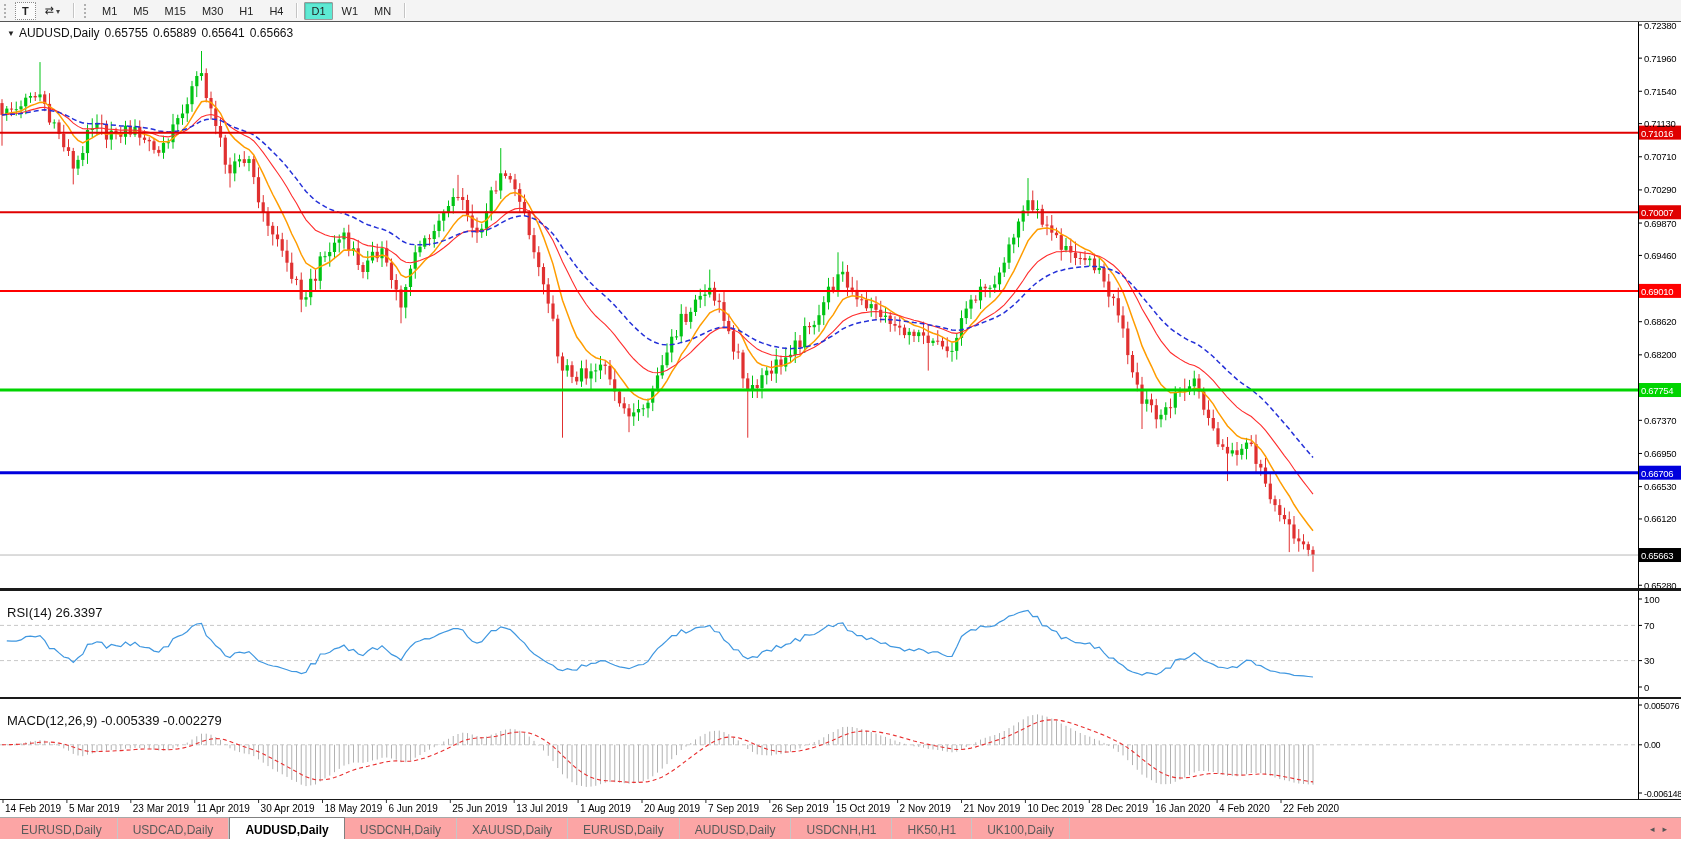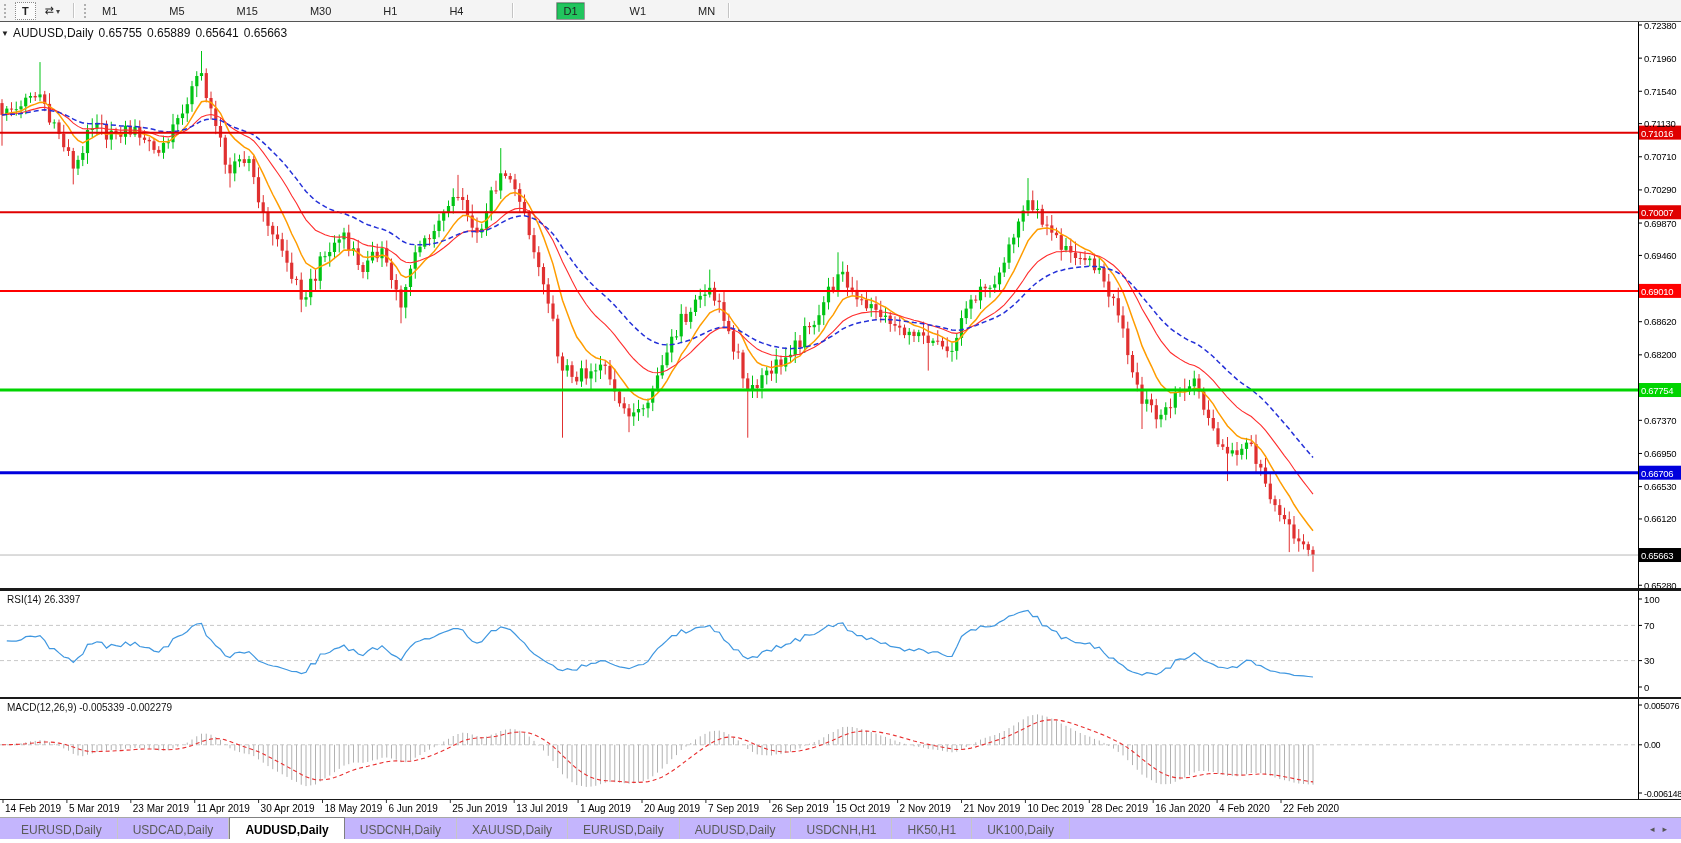--- a/index.html
+++ b/index.html
@@ -4,55 +4,55 @@
 <style>
   html,body{margin:0;padding:0;background:#fff;width:1681px;height:843px;overflow:hidden;
     font-family:"Liberation Sans",sans-serif;}
   #app{position:relative;width:1681px;height:843px;background:#fff;}
   
   #toolbar{position:absolute;left:0;top:0;width:1681px;height:21px;background:#f4f4f4;
     border-bottom:1px solid #c9c9c9;display:flex;align-items:center;font-size:11px;color:#222;}
   .tb-gripper{width:3px;height:14px;border-left:2px dotted #b0b0b0;margin:0 5px 0 4px;}
   .tb-btn{padding:2px 6px;margin:0 1px;border:1px solid transparent;border-radius:1px;cursor:default;}
   .tb-btn.tool{border:1px dotted #8a8a8a;background:#fbfbfb;font-weight:bold;}
-  .tb-btn.active{background:#22c55e;border:1px solid #9a9a9a;box-shadow:inset 1px 1px 1px rgba(0,0,0,.15);}
+  .tb-btn.active{background:#5eead4;border:1px solid #9a9a9a;box-shadow:inset 1px 1px 1px rgba(0,0,0,.15);}
   .tb-sep{width:1px;height:15px;background:#c4c4c4;border-right:1px solid #fff;margin:0 5px;}
   .caret{font-size:8px;color:#444;margin-left:2px;}
   
   .pane{position:absolute;left:0;background:#fff;}
   #win-border-top{position:absolute;left:0;top:21px;width:1681px;height:1px;background:#555;}
   #win-border-left{position:absolute;left:0;top:22px;width:1px;height:795px;background:#777;}
   .divider{position:absolute;left:0;width:1681px;background:#1a1a1a;}
-  #title-row{position:absolute;left:1px;top:26px;font-size:12px;color:#111;z-index:5;}
+  #title-row{position:absolute;left:7px;top:26px;font-size:12px;color:#111;z-index:5;}
   #title-row .tri{font-size:8px;vertical-align:1px;margin-right:4px;color:#222;}
   #title-row span.v{margin-left:5px;}
-  .panel-label{position:absolute;left:7px;font-size:10px;color:#111;z-index:5;}
+  .panel-label{position:absolute;left:7px;font-size:13px;color:#111;z-index:5;margin-top:11px;}
   
-  #tabbar{position:absolute;left:0;top:817px;width:1681px;height:22px;background:#c4b5fd;
+  #tabbar{position:absolute;left:0;top:817px;width:1681px;height:22px;background:#fca5a5;
     border-top:1px solid #a8a8a8;display:flex;align-items:stretch;padding-left:6px;box-sizing:border-box;}
   .tab{font-size:12px;color:#5a5a5a;padding:5px 15px 0 15px;border-right:1px solid #c6c6c6;cursor:default;white-space:nowrap;}
   .tab.active{background:#fff;color:#000;font-weight:bold;border:1px solid #808080;border-bottom:none;
     margin-top:-1px;padding-top:5px;border-right:1px solid #808080;}
   #tab-nav{position:absolute;right:6px;top:824px;font-size:9px;color:#555;letter-spacing:8px;}
   svg{display:block;}
 </style>
 </head>
 <body>
 
 <div id="app">
 
   <div id="toolbar">
     <div class="tb-gripper"></div>
     <div class="tb-btn tool">T</div>
     <div class="tb-btn">
       <span>⇄</span><span class="caret">▾</span>
     </div>
     <div class="tb-sep"></div>
     <div class="tb-gripper"></div>
-    <div id="tf-buttons" style="display:flex;align-items:center;gap:36px;">
+    <div id="tf-buttons" style="display:flex;align-items:center;">
         <div class="tb-btn">M1</div>
         <div class="tb-btn">M5</div>
         <div class="tb-btn">M15</div>
         <div class="tb-btn">M30</div>
         <div class="tb-btn">H1</div>
         <div class="tb-btn">H4</div>
         <div class="tb-sep"></div>
         <div class="tb-btn active">D1</div>
         <div class="tb-btn">W1</div>
         <div class="tb-btn">MN</div>

